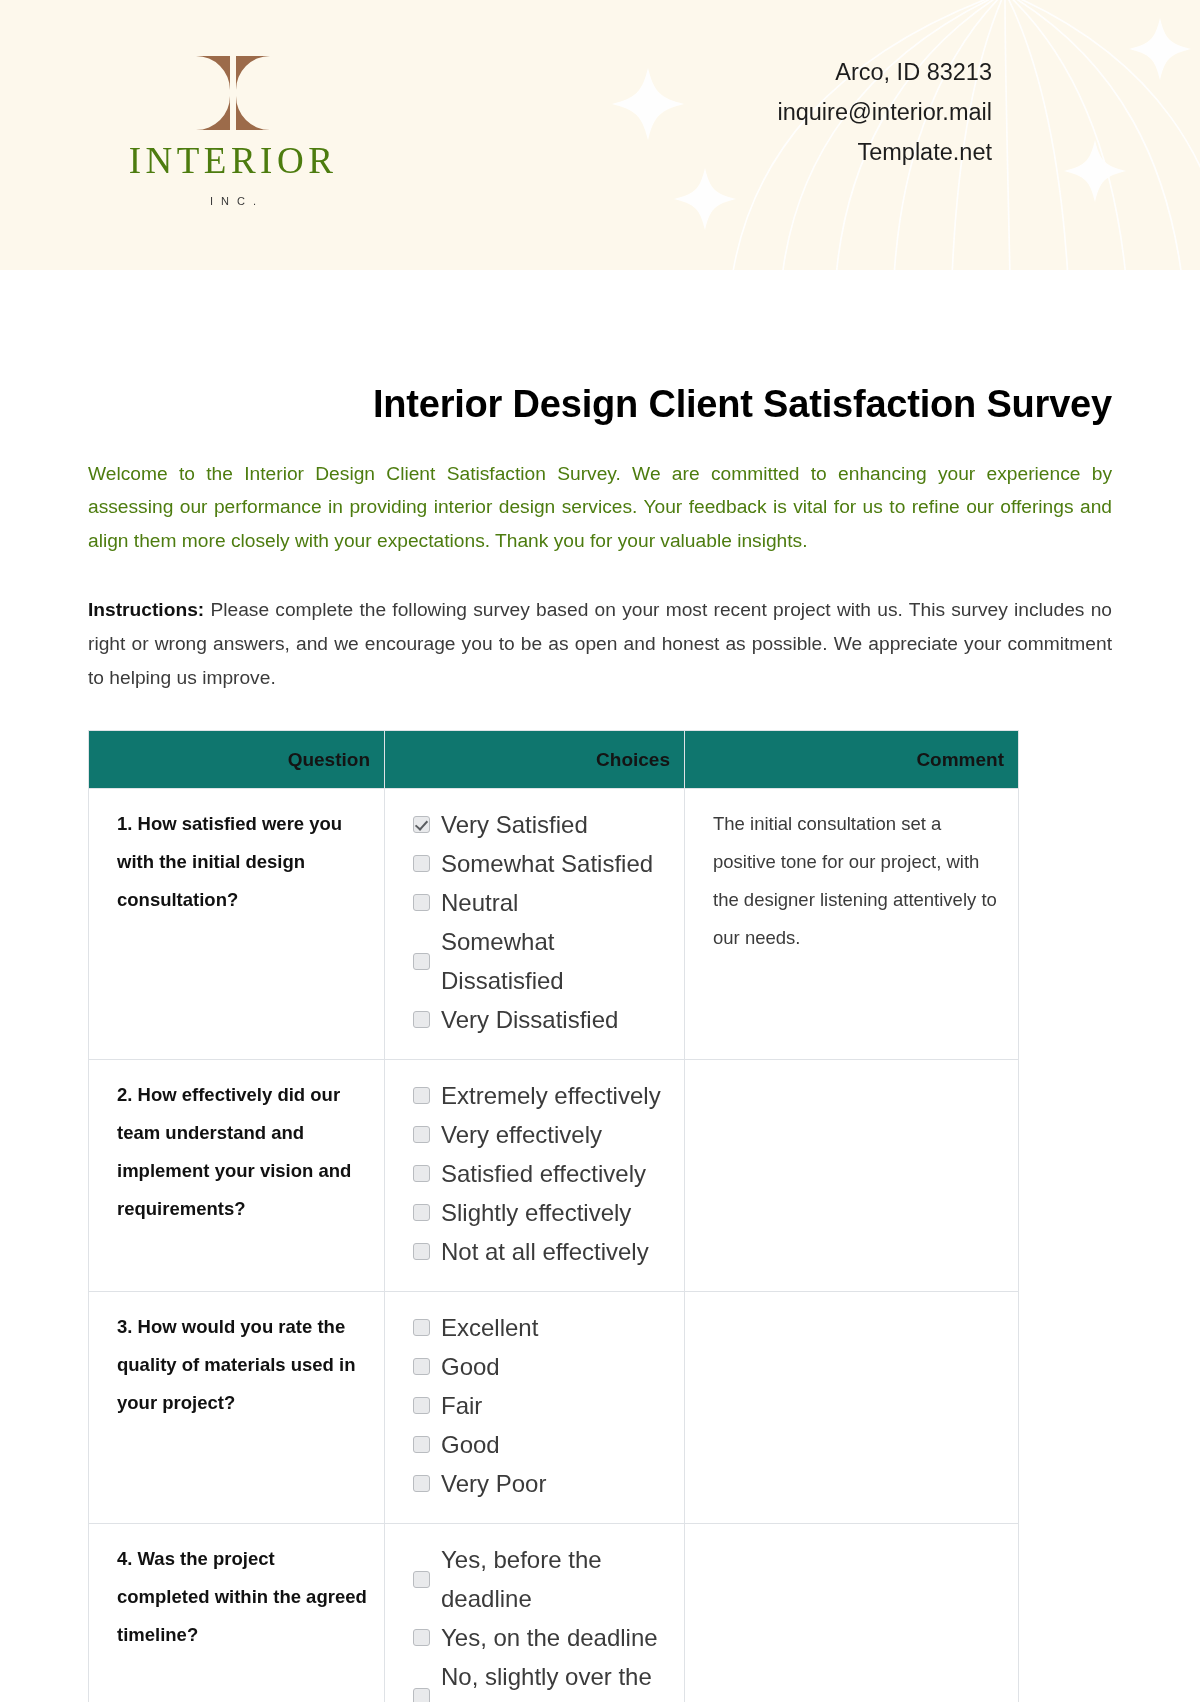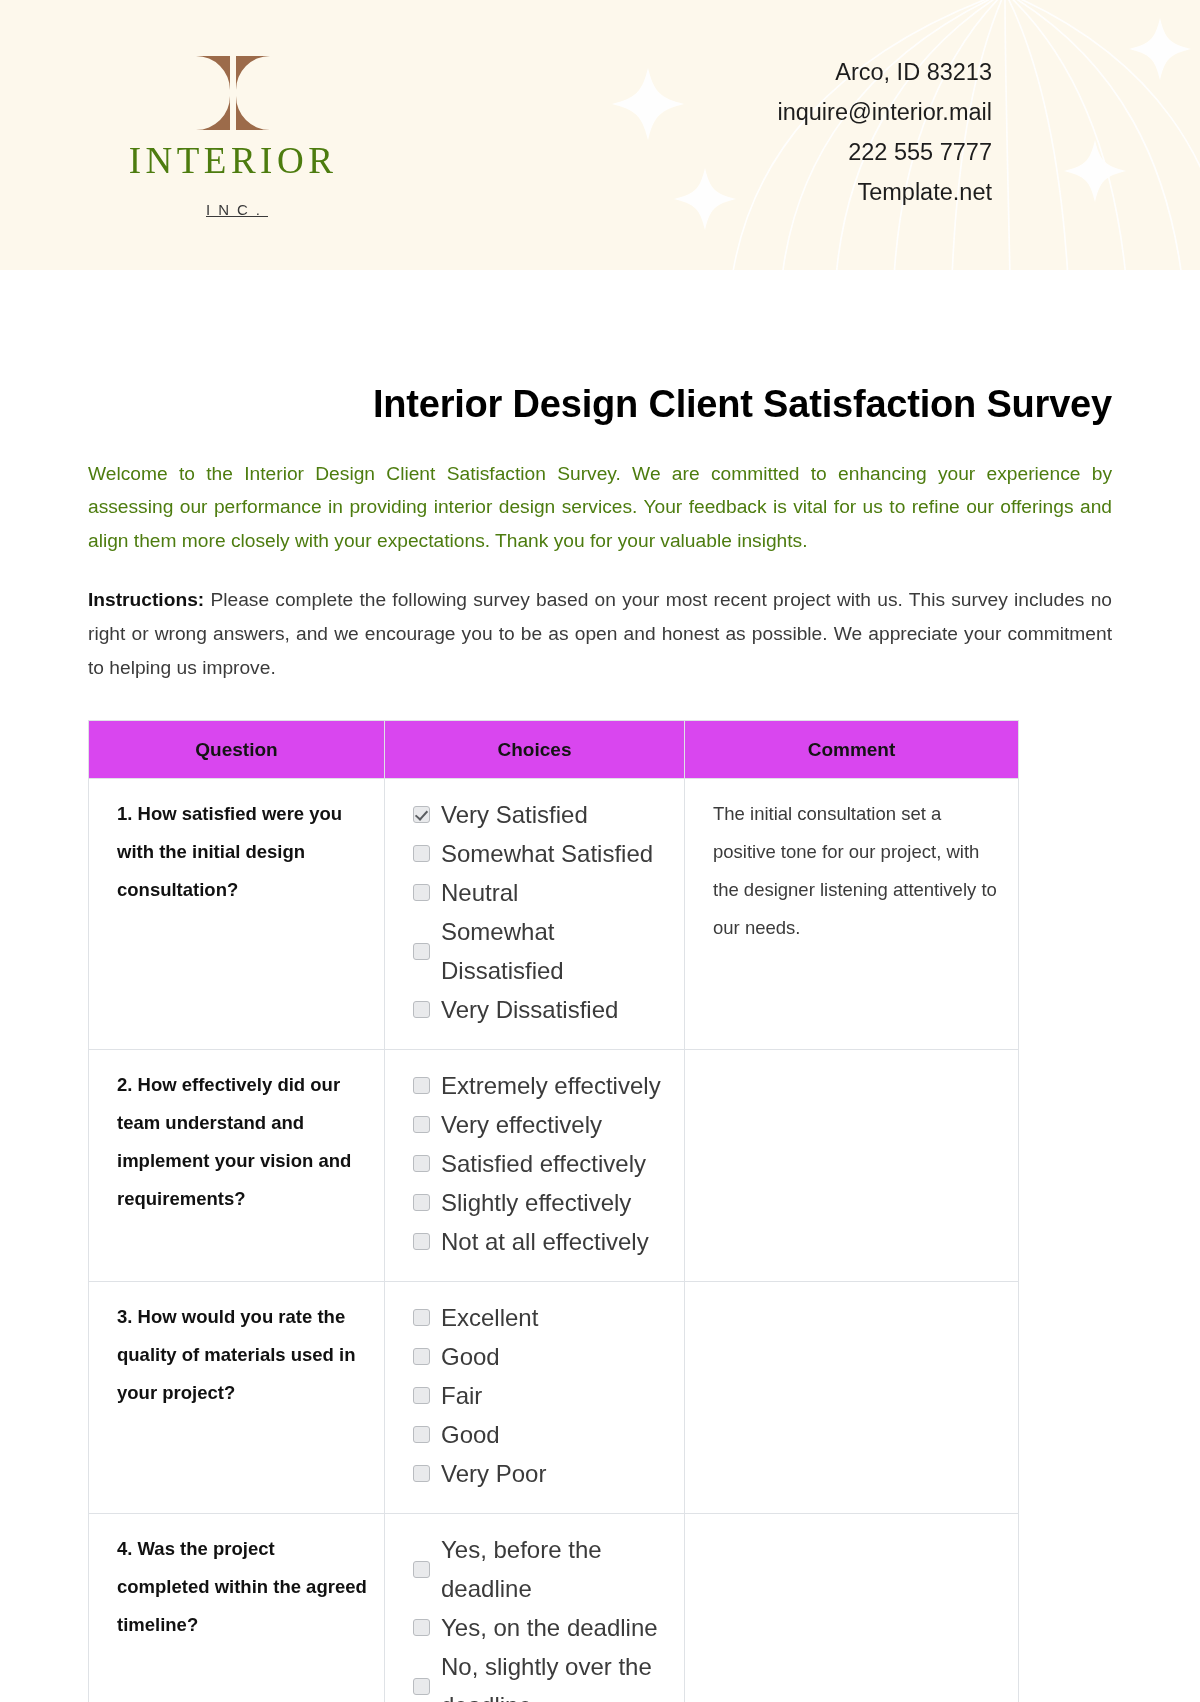--- a/index.html
+++ b/index.html
@@ -51,27 +51,26 @@
   }
   .logo-word {
     font-family: "Liberation Serif", serif;
     font-size: 37px;
     letter-spacing: 4.5px;
     color: #4d7c0f;
     line-height: 1;
     white-space: nowrap;
   }
   .logo-sub {
-    margin-top: 22px;
+    margin-top: 16px;
     font-family: "Liberation Sans", sans-serif;
-    font-size: 15px;
+    font-size: 11px;
     letter-spacing: 8px;
     color: #3a3a3a;
     text-indent: 8px;
-    text-decoration: underline;
   }
 
   
   .contact {
     position: absolute;
     right: 208px;
     top: 52px;
     text-align: right;
   }
   .contact-line {
@@ -96,21 +95,21 @@
     line-height: 1.15;
   }
   .intro {
     margin-top: 30px;
     font-size: 19.2px;
     line-height: 33.6px;
     color: #4d7c0f;
     text-align: justify;
   }
   .instructions {
-    margin-top: 26px;
+    margin-top: 36px;
     font-size: 19.2px;
     line-height: 33.6px;
     color: #3b3b3b;
     text-align: justify;
   }
   .instructions b { color: #111; font-weight: bold; }
 
   
   .survey-table {
     margin-top: 36px;
@@ -119,25 +118,25 @@
     table-layout: fixed;
     border: 1px solid #dfe2e6;
   }
   .survey-table th,
   .survey-table td {
     border: 1px solid #dfe2e6;
     vertical-align: top;
     padding: 16px 14px 20px 28px;
   }
   .survey-table thead th {
-    background: #d946ef;
+    background: #0f766e;
     font-size: 19px;
     font-weight: bold;
     color: #141414;
-    text-align: center;
+    text-align: right;
     padding: 18px 14px 17px 14px;
   }
   col.c-question { width: 296px; }
   col.c-choices  { width: 300px; }
   col.c-comment  { width: 334px; }
 
   .q-text {
     font-size: 18.5px;
     font-weight: bold;
     color: #111111;
@@ -219,21 +218,20 @@
           <path d="M34 34 H0 V0 A34 34 0 0 0 34 34 Z" transform="translate(40,40)"></path>
         </g>
       </svg>
       <div class="logo-word">INTERIOR</div>
       <div class="logo-sub">INC.</div>
     </div>
 
     <div class="contact">
       <div class="contact-line">Arco, ID 83213</div>
       <div class="contact-line">inquire@interior.mail</div>
-      <div class="contact-line">222 555 7777</div>
       <div class="contact-line">Template.net</div>
     </div>
   </div>
 
   <div class="body-wrap">
 
     <h1 class="doc-title">Interior Design Client Satisfaction Survey</h1>
 
     <p class="intro">Welcome to the Interior Design Client Satisfaction Survey. We are committed to enhancing your experience by assessing our performance in providing interior design services. Your feedback is vital for us to refine our offerings and align them more closely with your expectations. Thank you for your valuable insights.</p>
 

